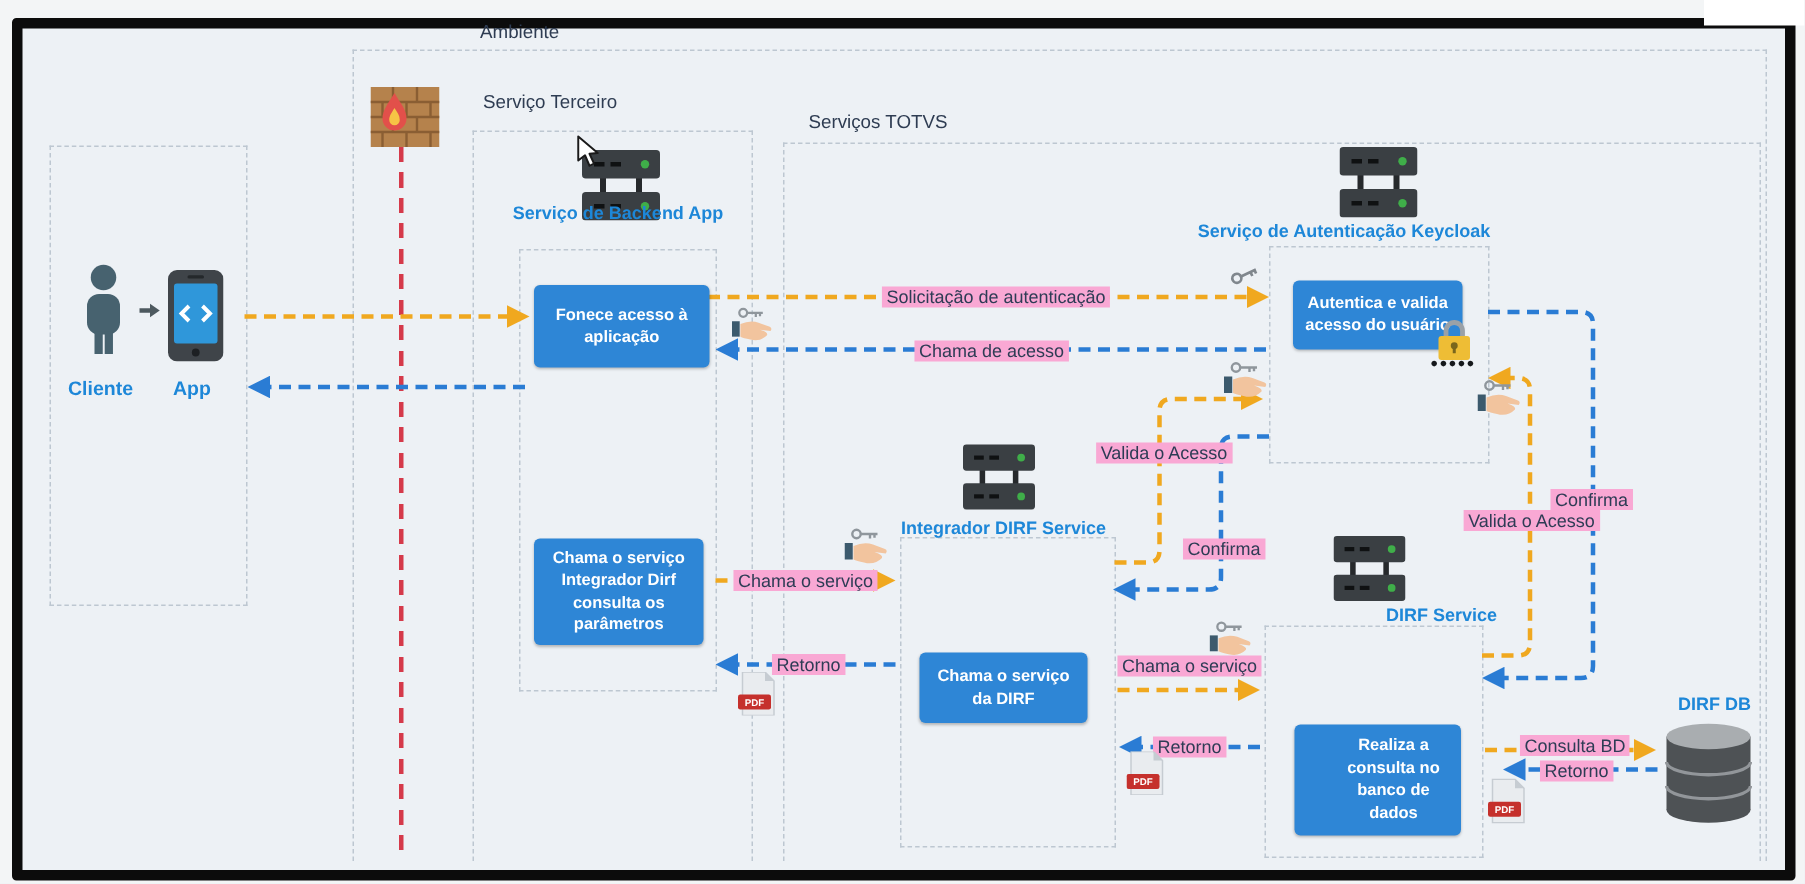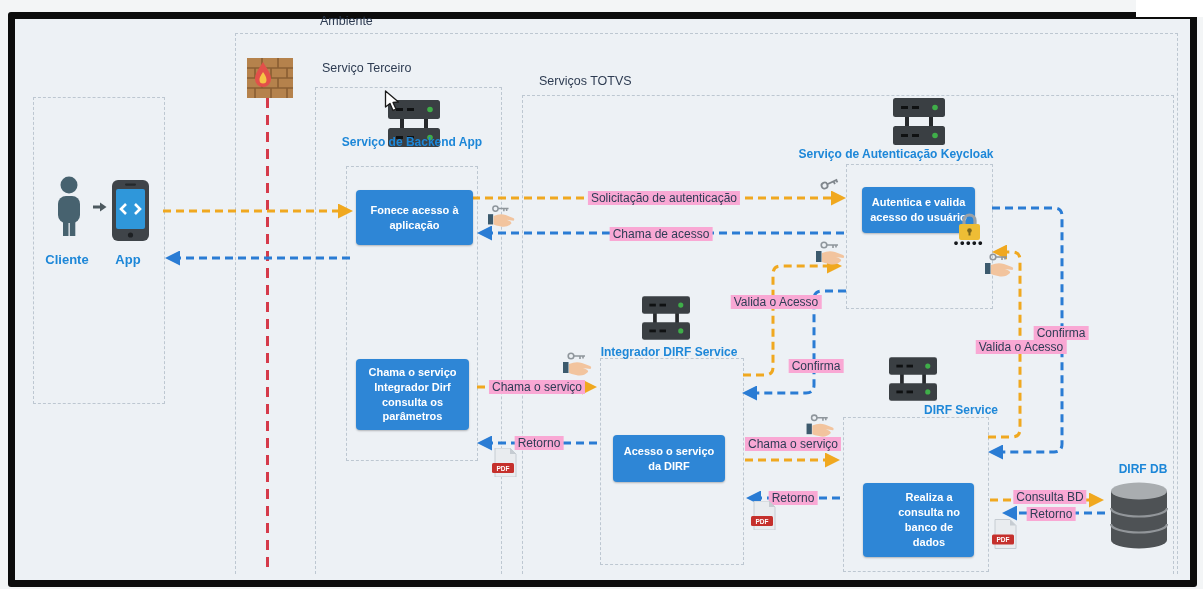--- a/index.html
+++ b/index.html
@@ -91,21 +91,21 @@
 <div class="abs bluebox" style="left:356px;top:190px;width:117px;height:55px;">
     <span>Fonece acesso à aplicação</span>
   </div>
 <div class="abs bluebox" style="left:356px;top:359px;width:113px;height:71px;">
     <span>Chama o serviço Integrador Dirf consulta os parâmetros</span>
   </div>
 <div class="abs bluebox" style="left:862px;top:187px;width:113px;height:46px;">
     <span>Autentica e valida acesso do usuário</span>
   </div>
 <div class="abs bluebox" style="left:613px;top:435px;width:112px;height:47px;">
-    <span>Acesso o serviço da DIRF</span>
+    <span>Chama o serviço da DIRF</span>
   </div>
 <div class="abs bluebox" style="left:863px;top:483px;width:111px;height:74px;padding-left:27px;">
     <span>Realiza a consulta no banco de dados</span>
   </div>
 
 <span class="abs icon" style="left:247px;top:58px;">
   <svg width="46" height="40" viewBox="0 0 46 40">
     <rect width="46" height="40" fill="#b5824c"></rect>
     <g stroke="#8a5e33" stroke-width="1.6">
       <line x1="0" y1="10" x2="46" y2="10"></line>

